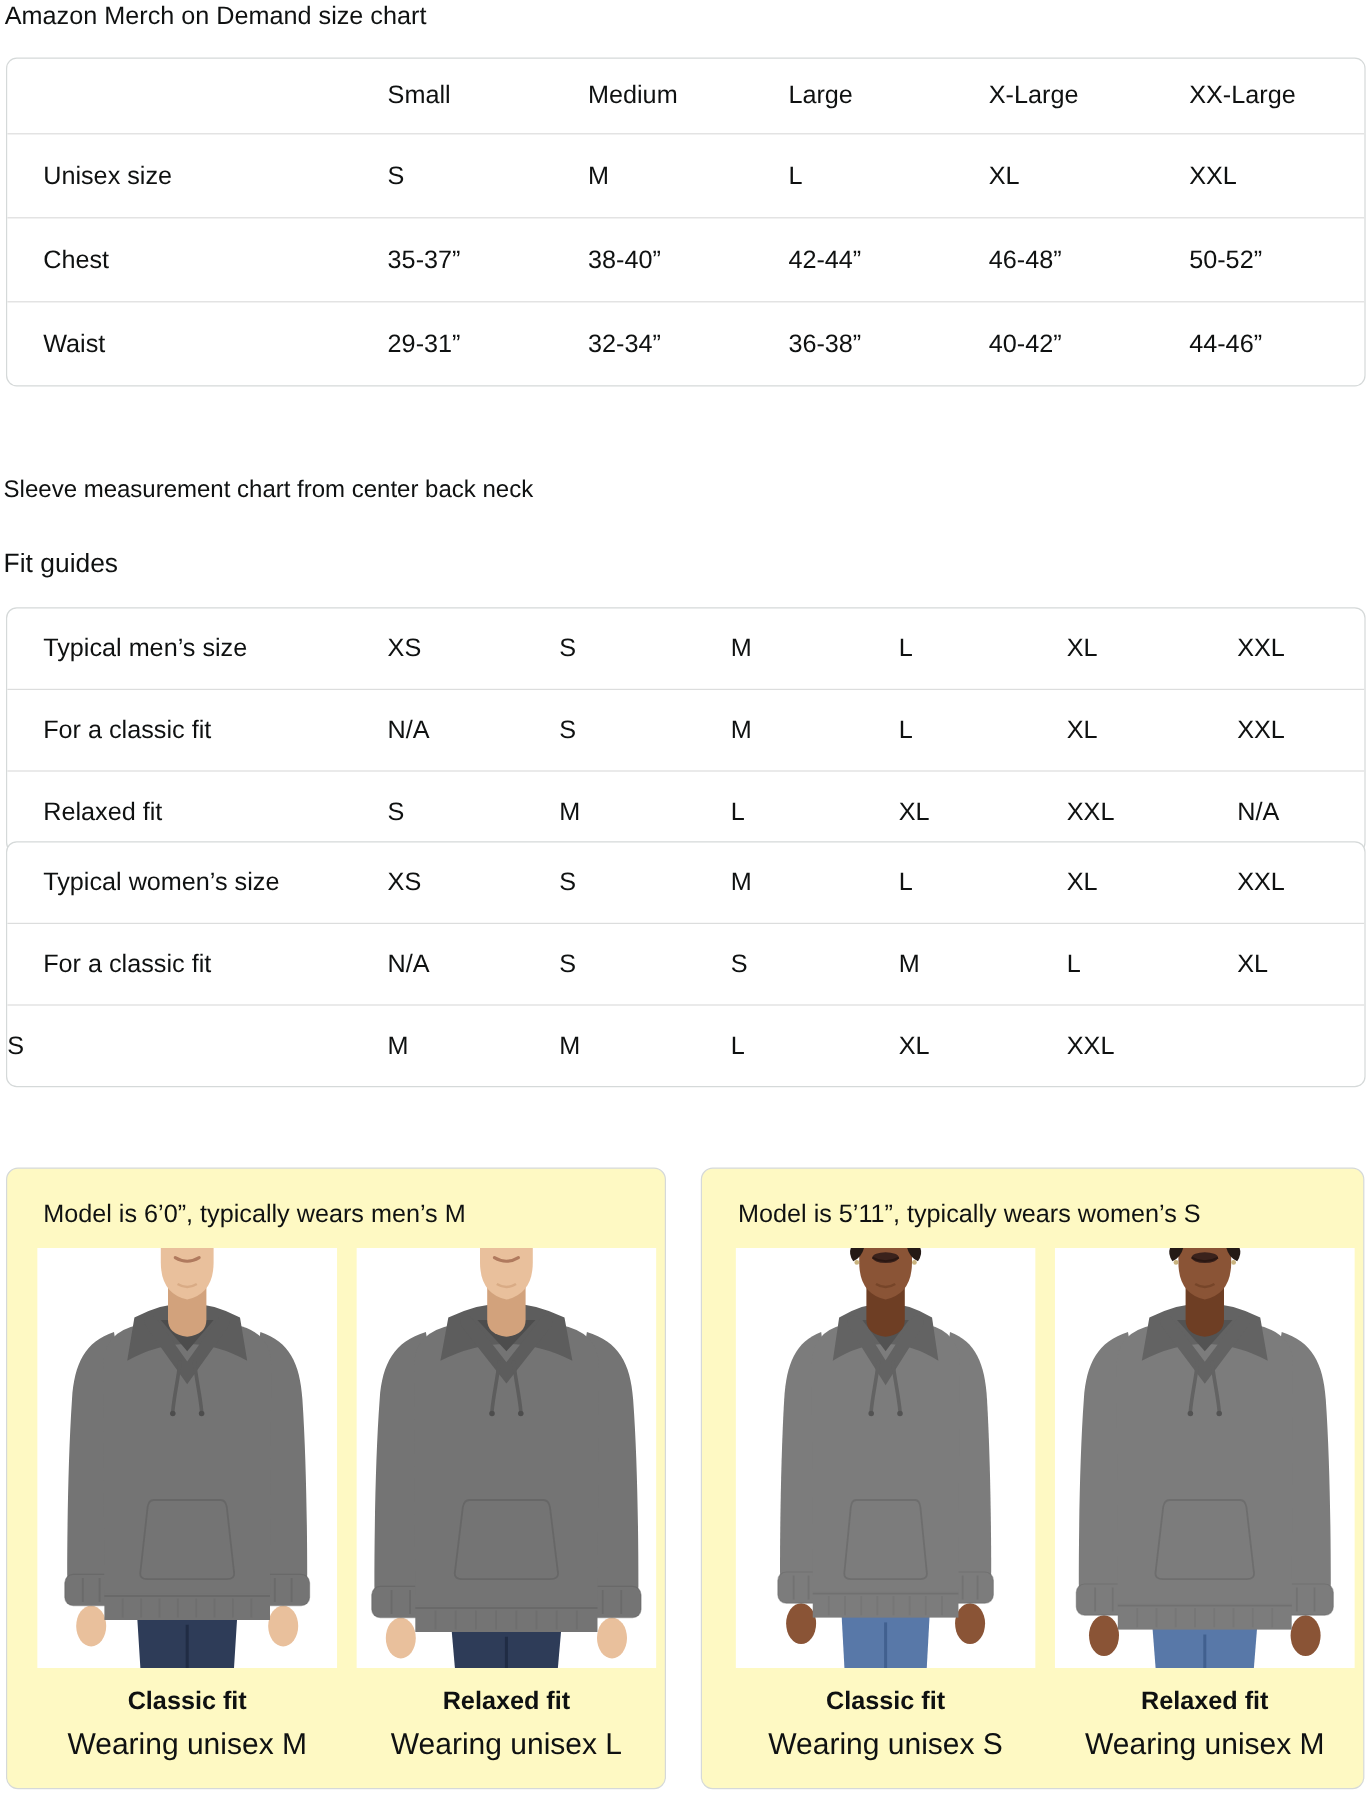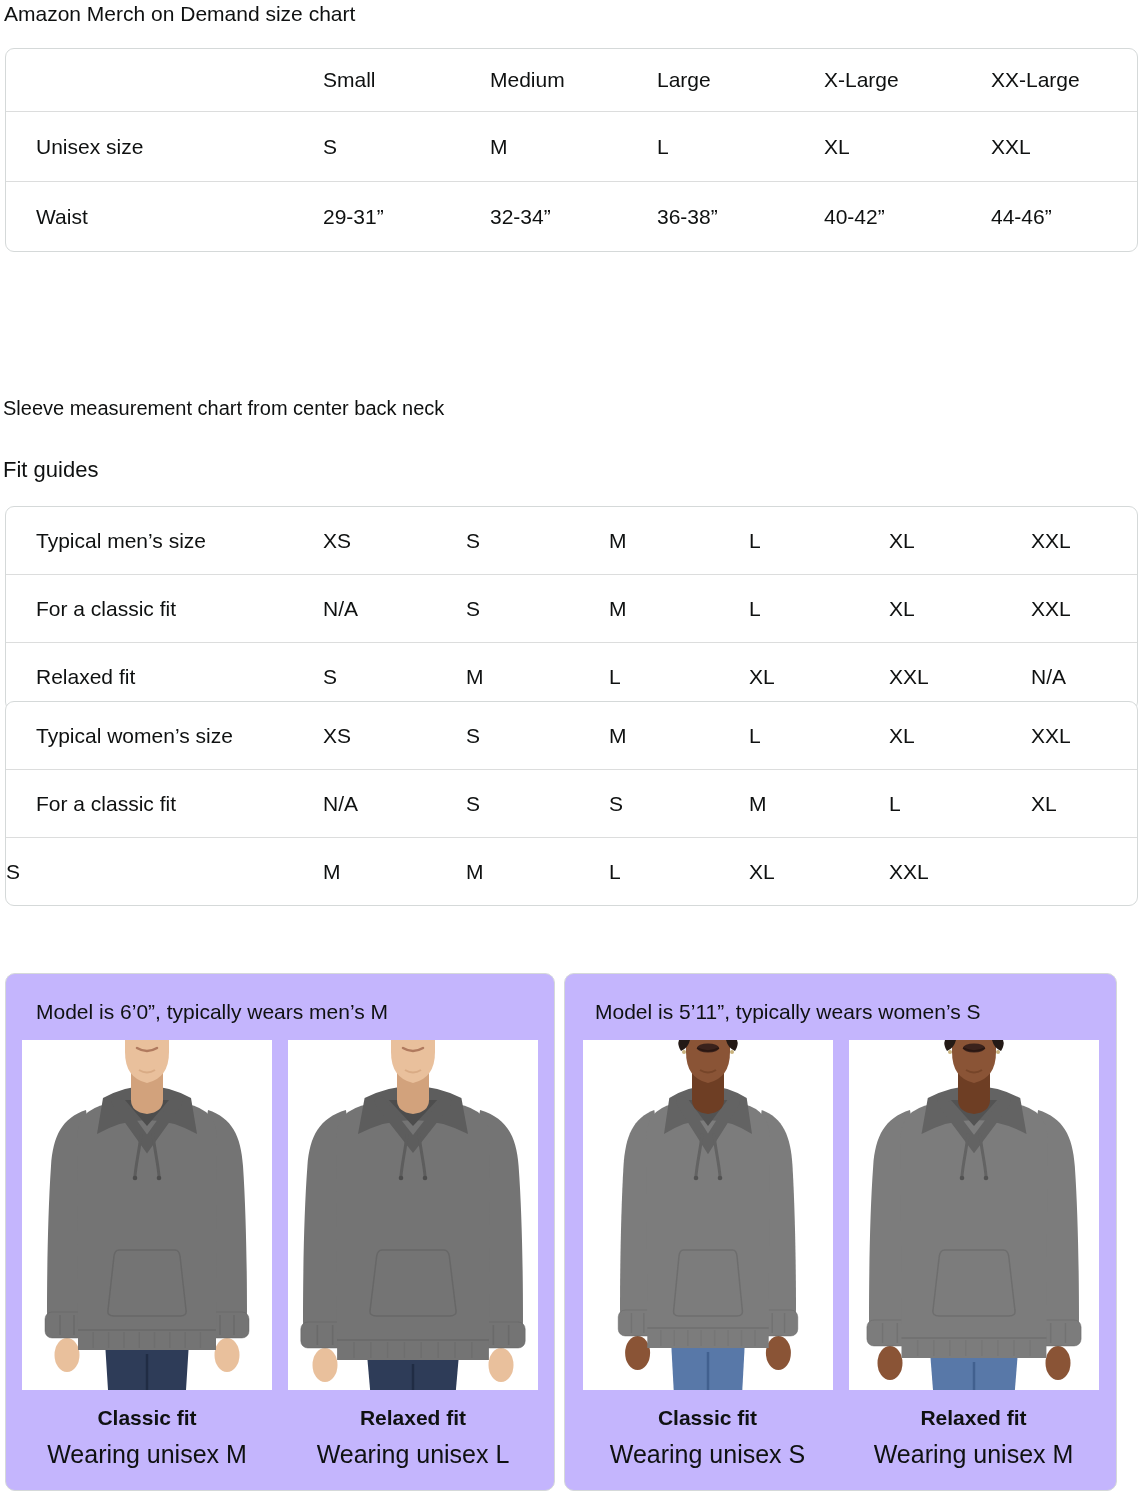--- a/index.html
+++ b/index.html
@@ -20,27 +20,27 @@
   #womens-table{top:701px}
   .trow{display:grid;align-items:center;font-size:21px;border-top:1px solid #dcdddd}
   .trow:first-child{border-top:none}
   .size-grid{grid-template-columns:317px 167px 167px 167px 167px 1fr;height:69px}
   .size-grid.header-row{height:62px}
   .fit-grid{grid-template-columns:317px 143px 143px 140px 140px 142px 1fr;height:67px}
   .cell{white-space:nowrap}
   .rlabel{padding-left:30px;font-weight:400}
 
   .panel{
-    position:absolute;top:973px;height:518px;background:#c4b5fd;
+    position:absolute;top:973px;height:518px;background:#fef9c3;
     border:1px solid #D5D9D9;border-radius:10px;box-sizing:border-box;
   }
   #panel-left{left:5px;width:550px}
-  #panel-right{left:564px;width:553px}
+  #panel-right{left:584px;width:553px}
   .panel-heading{margin:26px 20px 0 30px;font-size:21px;white-space:nowrap}
-  .figures-row{display:flex;justify-content:center;gap:2px;margin-top:16px}
+  .figures-row{display:flex;justify-content:flex-end;gap:2px;margin-top:16px}
   .figure-block{width:264px;text-align:center}
   .figure-img{width:250px;height:350px;margin:0 auto}
   .figure-img svg{display:block}
   .fit-label{font-weight:700;font-size:21px;margin-top:16px}
   .wearing-label{font-size:25px;margin-top:10px}
 </style>
 </head>
 <body>
 
 <div class="page-title">Amazon Merch on Demand size chart</div>
@@ -54,20 +54,28 @@
     <div class="cell">X-Large</div>
     <div class="cell">XX-Large</div>
   </div>
   <div class="trow size-grid">
     <div class="cell rlabel">Unisex size</div>
     <div class="cell">S</div>
     <div class="cell">M</div>
     <div class="cell">L</div>
     <div class="cell">XL</div>
     <div class="cell">XXL</div>
+  </div>
+  <div class="trow size-grid">
+    <div class="cell rlabel">Chest</div>
+    <div class="cell">35-37”</div>
+    <div class="cell">38-40”</div>
+    <div class="cell">42-44”</div>
+    <div class="cell">46-48”</div>
+    <div class="cell">50-52”</div>
   </div>
   <div class="trow size-grid">
     <div class="cell rlabel">Waist</div>
     <div class="cell">29-31”</div>
     <div class="cell">32-34”</div>
     <div class="cell">36-38”</div>
     <div class="cell">40-42”</div>
     <div class="cell">44-46”</div>
   </div>
 </div>

